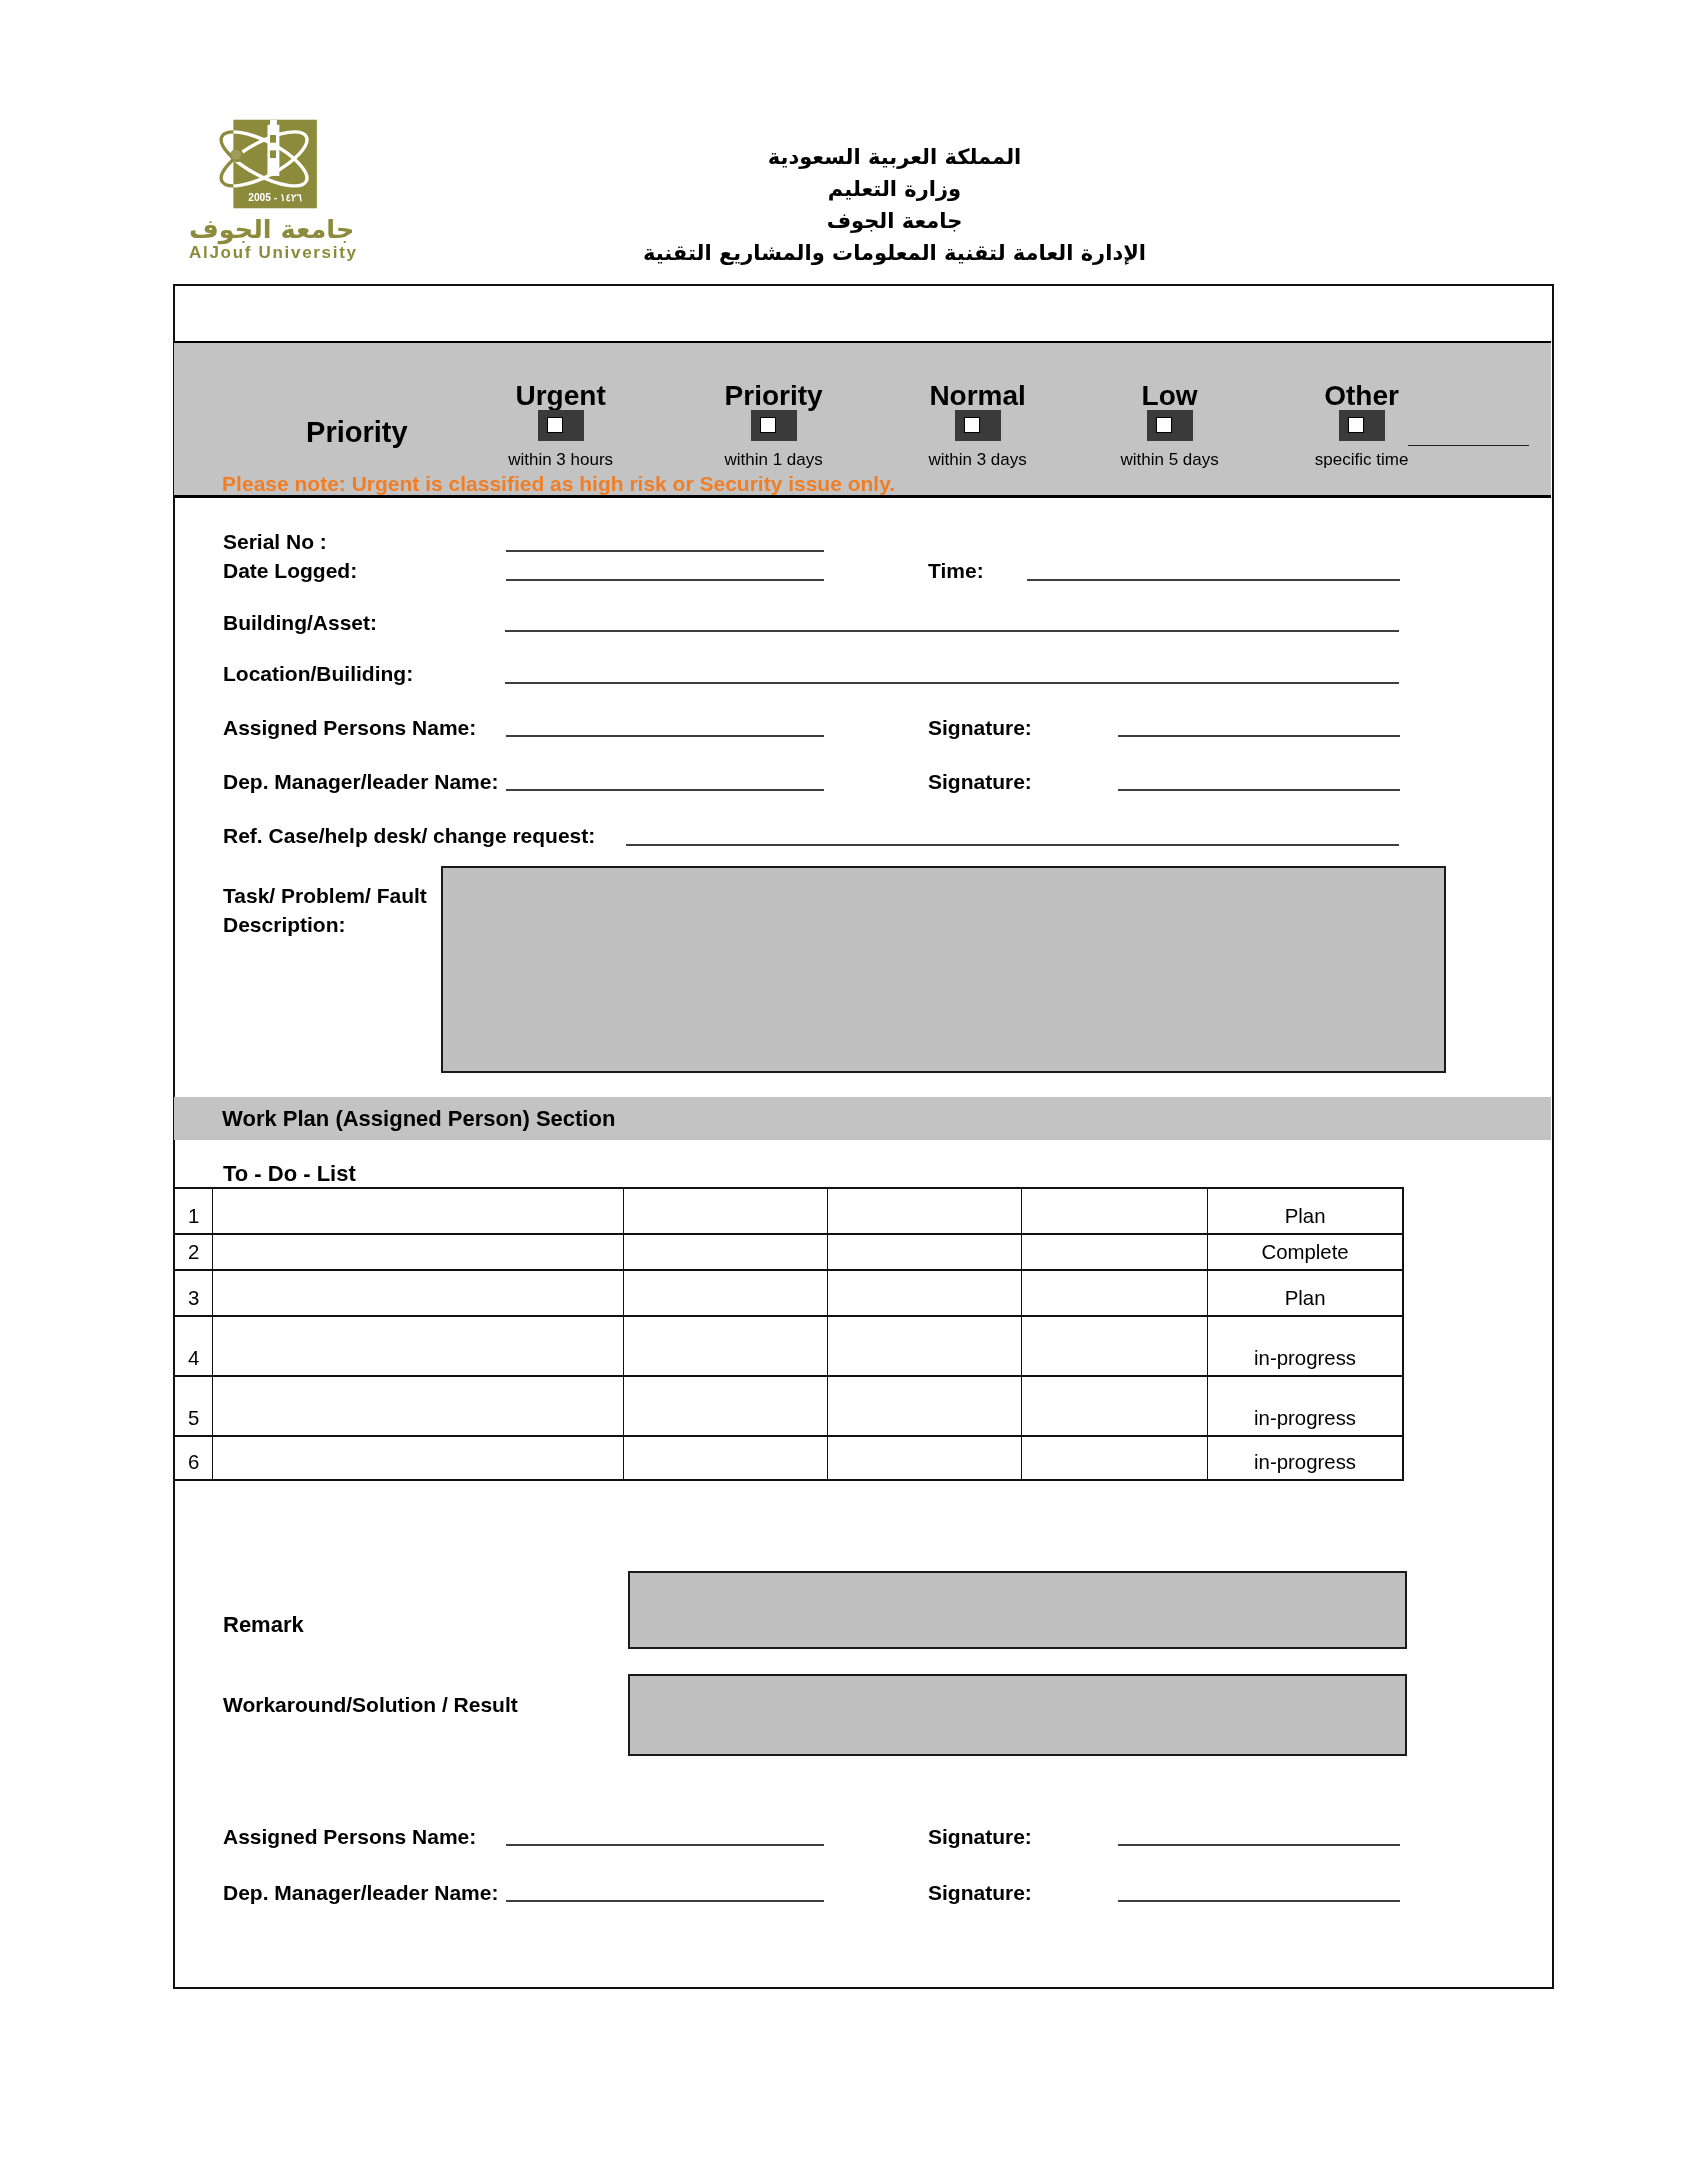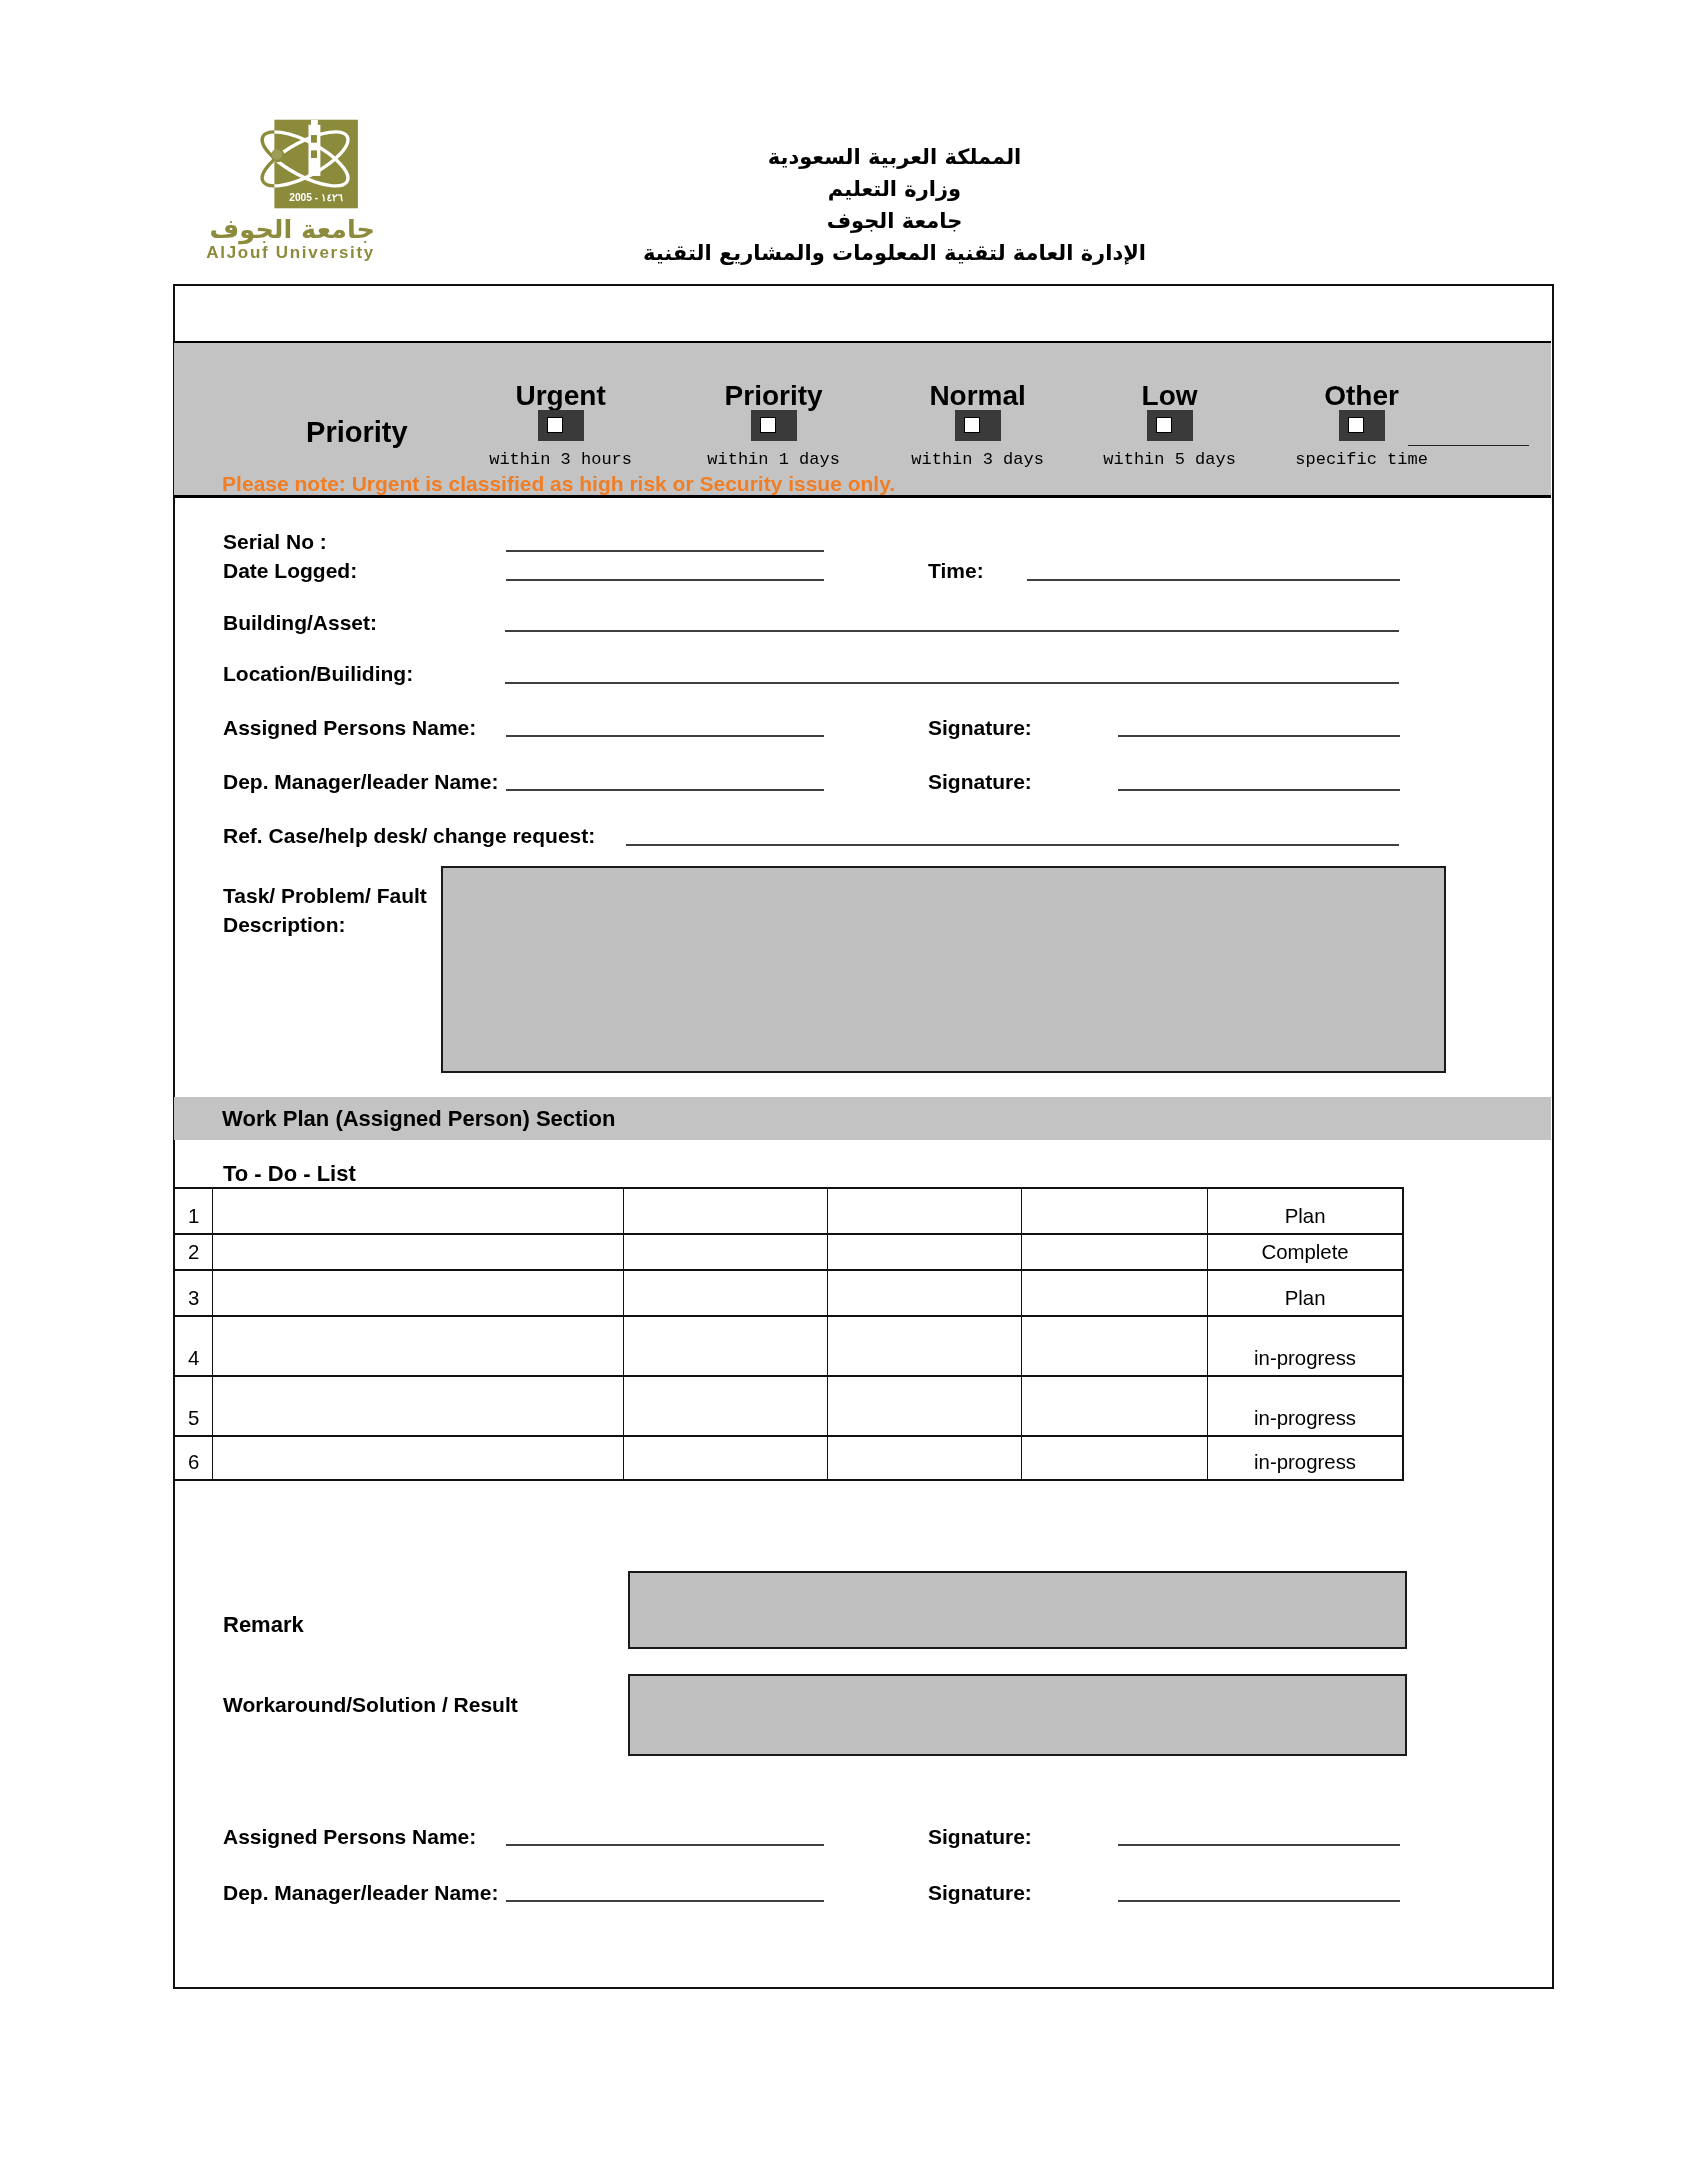--- a/index.html
+++ b/index.html
@@ -1,42 +1,42 @@
 <!DOCTYPE html>
 <html style="font-size:13.6px"><head>
 <meta charset="utf-8">
 <style>
   html,body{margin:0;padding:0;background:#fff;}
   .page{position:relative;width:1704px;height:2181px;background:#ffffff;
         font-family:"Liberation Sans",sans-serif;color:#000;overflow:hidden;}
   .abs{position:absolute;}
 
   
-  .logo-wrap{left:189px;top:118px;width:186px;text-align:right;}
+  .logo-wrap{left:189px;top:118px;width:186px;text-align:left;}
   .logo-ar{margin-top:3.4px;font-family:"DejaVu Sans",sans-serif;font-weight:bold;
            font-size:25.6px;color:#8C8B3C;line-height:27px;}
   .logo-en{font-weight:bold;font-size:17px;color:#8C8B3C;letter-spacing:1.7px;line-height:20.4px;}
   .ministry{left:511px;top:141px;width:767px;text-align:center;direction:rtl;
             font-family:"DejaVu Sans",sans-serif;font-weight:bold;font-size:21px;line-height:32px;}
 
   
   .form-box{left:173px;top:284px;width:1377px;height:1701px;border:2.6px solid #101010;background:#fff;}
   .form-title{left:0;top:3.4px;width:100%;text-align:center;font-size:40px;font-weight:900;
               letter-spacing:0.9px;
               text-shadow:0.9px 0 0 #000,-0.9px 0 0 #000,0 0.9px 0 #000,1.7px 0.9px 0 #000,-3.4px -2.6px 0 #a8a8a8;}
 
   
   .pband{left:-0.9px;top:55px;width:1377px;height:157px;background:#c3c3c3;
          border-top:2.6px solid #000;border-bottom:3.4px solid #000;box-sizing:border-box;}
   .prio-big{left:132px;top:73px;font-size:29px;font-weight:bold;}
   .pcol{position:absolute;width:187px;text-align:center;top:0;height:100%;}
   .pcol-label{position:absolute;top:37px;width:100%;font-size:28px;font-weight:bold;}
   .cb{position:absolute;top:67px;left:71px;width:46px;height:31px;background:#3a3a3a;}
   .cb-inner{position:absolute;left:8.5px;top:6.8px;width:14.5px;height:14.5px;background:#fff;border:1.7px solid #000;}
-  .pcol-sub{position:absolute;top:107px;width:100%;font-size:17px;font-family:Liberation Mono, monospace;}
+  .pcol-sub{position:absolute;top:107px;width:100%;font-size:17px;}
   .other-line{left:1234px;top:85px;width:121px;height:17px;border-bottom:1.7px solid #222;}
   .pnote{left:48px;top:129px;font-size:21px;font-weight:bold;color:#F07E26;}
 
   
   .lbl{font-size:21px;font-weight:bold;white-space:nowrap;}
   .uline{border-bottom:2.6px solid #3f3f3f;height:17px;}
 
   .descbox{left:266px;top:580px;width:1005px;height:207px;background:#c0c0c0;border:2.6px solid #1a1a1a;box-sizing:border-box;}
 
   

